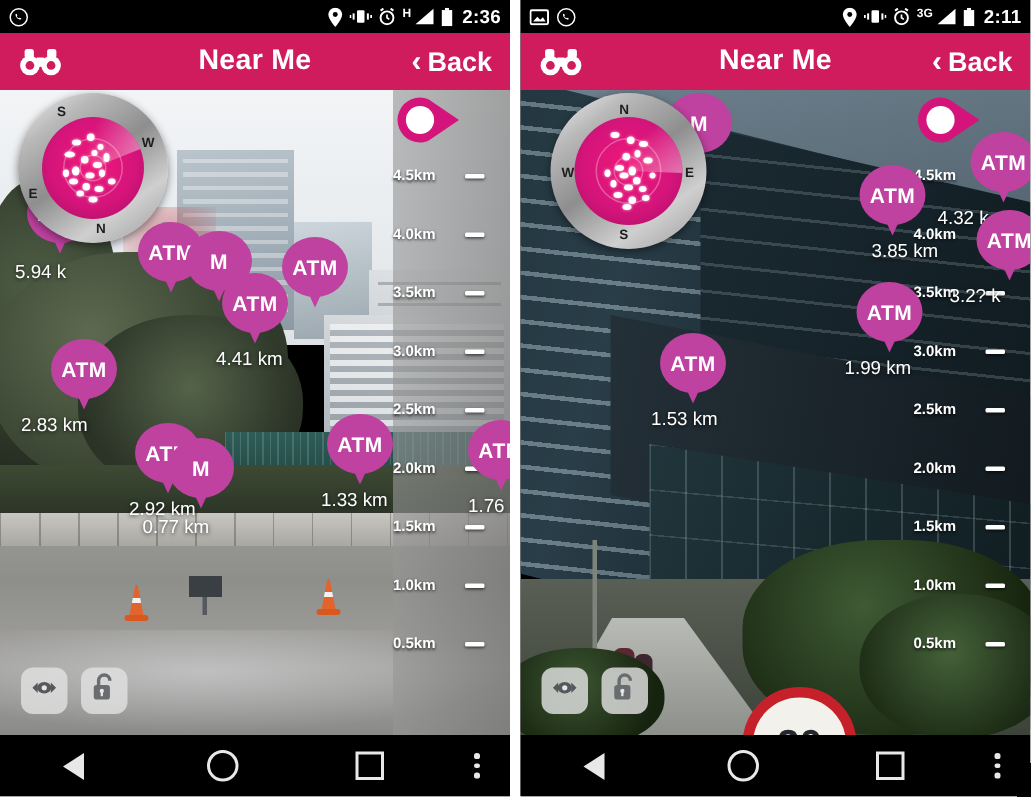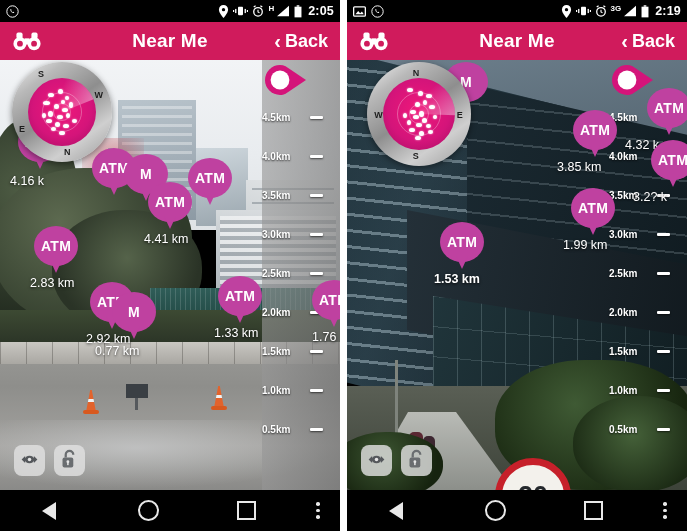--- a/index.html
+++ b/index.html
@@ -216,21 +216,21 @@
           <svg width="14" height="12" viewBox="0 0 16 14">
               <path d="M15 1v12H1z" fill="#fff"></path>
             </svg>
         </span>
         <span class="sb-ico">
           <svg width="8" height="13" viewBox="0 0 9 14">
               <rect x="3" y="0" width="3" height="1.6" fill="#fff"></rect>
               <rect x="0.6" y="1.6" width="7.8" height="12" fill="#fff"></rect>
             </svg>
         </span>
-        <span class="sb-time">2:05</span>
+        <span class="sb-time">2:36</span>
       </div>
     </div>
 
     <div class="appbar">
       <span class="binoc">
         <svg width="30" height="20" viewBox="0 0 34 22">
           <circle cx="9" cy="14" r="7.4" fill="#fff"></circle>
             <circle cx="9" cy="14" r="3.3" fill="#d01b5c"></circle>
           <circle cx="25" cy="14" r="7.4" fill="#fff"></circle>
             <circle cx="25" cy="14" r="3.3" fill="#d01b5c"></circle>
@@ -311,21 +311,21 @@
         <div class="tick" style="top:364px;">
             <span class="lbl">0.5km</span>
             <span class="dash"></span>
           </div>
       </div>
 
       <div class="atm" style="left:18px;top:62px;">
         <div class="bub">ATM</div>
           <div class="tail"></div>
         </div>
-      <div class="dist" style="left:10px;top:114px;">4.16 k</div>
+      <div class="dist" style="left:10px;top:114px;">5.94 k</div>
 
       <div class="atm" style="left:92px;top:88px;">
         <div class="bub">ATM</div>
           <div class="tail"></div>
         </div>
       <div class="atm" style="left:124px;top:94px;">
         <div class="bub">M</div>
           <div class="tail"></div>
         </div>
       <div class="atm" style="left:148px;top:122px;">
@@ -336,21 +336,21 @@
 
       <div class="atm" style="left:188px;top:98px;">
         <div class="bub">ATM</div>
           <div class="tail"></div>
         </div>
 
       <div class="atm" style="left:34px;top:166px;">
         <div class="bub">ATM</div>
           <div class="tail"></div>
         </div>
-      <div class="dist" style="left:30px;top:216px;">2.83 km</div>
+      <div class="dist" style="left:14px;top:216px;">2.83 km</div>
 
       <div class="atm" style="left:90px;top:222px;">
         <div class="bub">ATM</div>
           <div class="tail"></div>
         </div>
       <div class="dist" style="left:86px;top:272px;">2.92 km</div>
 
       <div class="atm" style="left:112px;top:232px;">
         <div class="bub">M</div>
           <div class="tail"></div>
@@ -488,21 +488,21 @@
           <svg width="14" height="12" viewBox="0 0 16 14">
               <path d="M15 1v12H1z" fill="#fff"></path>
             </svg>
         </span>
         <span class="sb-ico">
           <svg width="8" height="13" viewBox="0 0 9 14">
               <rect x="3" y="0" width="3" height="1.6" fill="#fff"></rect>
               <rect x="0.6" y="1.6" width="7.8" height="12" fill="#fff"></rect>
             </svg>
         </span>
-        <span class="sb-time">2:19</span>
+        <span class="sb-time">2:11</span>
       </div>
     </div>
 
     <div class="appbar">
       <span class="binoc">
         <svg width="30" height="20" viewBox="0 0 34 22">
           <circle cx="9" cy="14" r="7.4" fill="#fff"></circle>
             <circle cx="9" cy="14" r="3.3" fill="#d01b5c"></circle>
           <circle cx="25" cy="14" r="7.4" fill="#fff"></circle>
             <circle cx="25" cy="14" r="3.3" fill="#d01b5c"></circle>
@@ -590,39 +590,39 @@
       <div class="atm" style="left:300px;top:28px;">
         <div class="bub">ATM</div>
           <div class="tail"></div>
         </div>
       <div class="dist" style="left:278px;top:78px;">4.32 k</div>
 
       <div class="atm" style="left:226px;top:50px;">
         <div class="bub">ATM</div>
           <div class="tail"></div>
         </div>
-      <div class="dist" style="left:210px;top:100px;text-align:right;">3.85 km</div>
+      <div class="dist" style="left:234px;top:100px;text-align:right;">3.85 km</div>
 
       <div class="atm" style="left:304px;top:80px;">
         <div class="bub">ATM</div>
           <div class="tail"></div>
         </div>
       <div class="dist" style="left:286px;top:130px;">3.2? k</div>
 
       <div class="atm" style="left:224px;top:128px;">
         <div class="bub">ATM</div>
           <div class="tail"></div>
         </div>
       <div class="dist" style="left:216px;top:178px;">1.99 km</div>
 
       <div class="atm" style="left:93px;top:162px;">
         <div class="bub">ATM</div>
           <div class="tail"></div>
         </div>
-      <div class="dist" style="left:87px;top:212px;font-weight:bold;">1.53 km</div>
+      <div class="dist" style="left:87px;top:212px;">1.53 km</div>
 
       <div class="radar" style="left:20px;top:2px;width:104px;height:104px;">
         <div class="inner">
           <div class="sweep" style="transform:rotate(-88deg);"></div>
           <div class="ring" style="inset:14px;"></div>
             <div class="ring" style="inset:26px;"></div>
           <span class="blip" style="left:34%;top:14%;width:6px;height:4px;"></span>
           <span class="blip" style="left:48%;top:18%;width:5px;height:5px;"></span>
           <span class="blip" style="left:60%;top:22%;width:6px;height:4px;"></span>
           <span class="blip" style="left:56%;top:30%;width:4px;height:5px;"></span>

